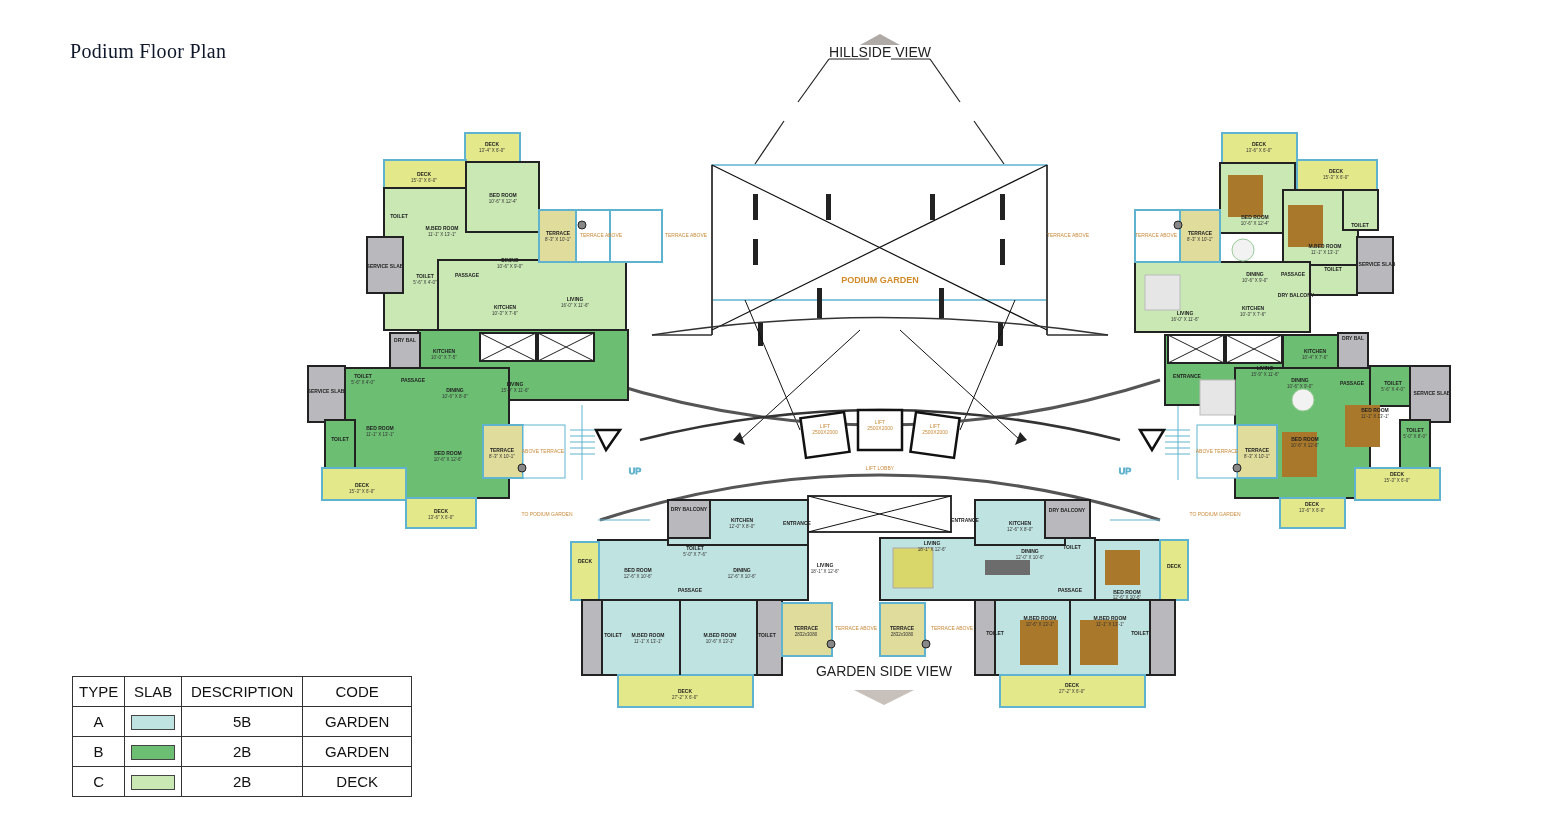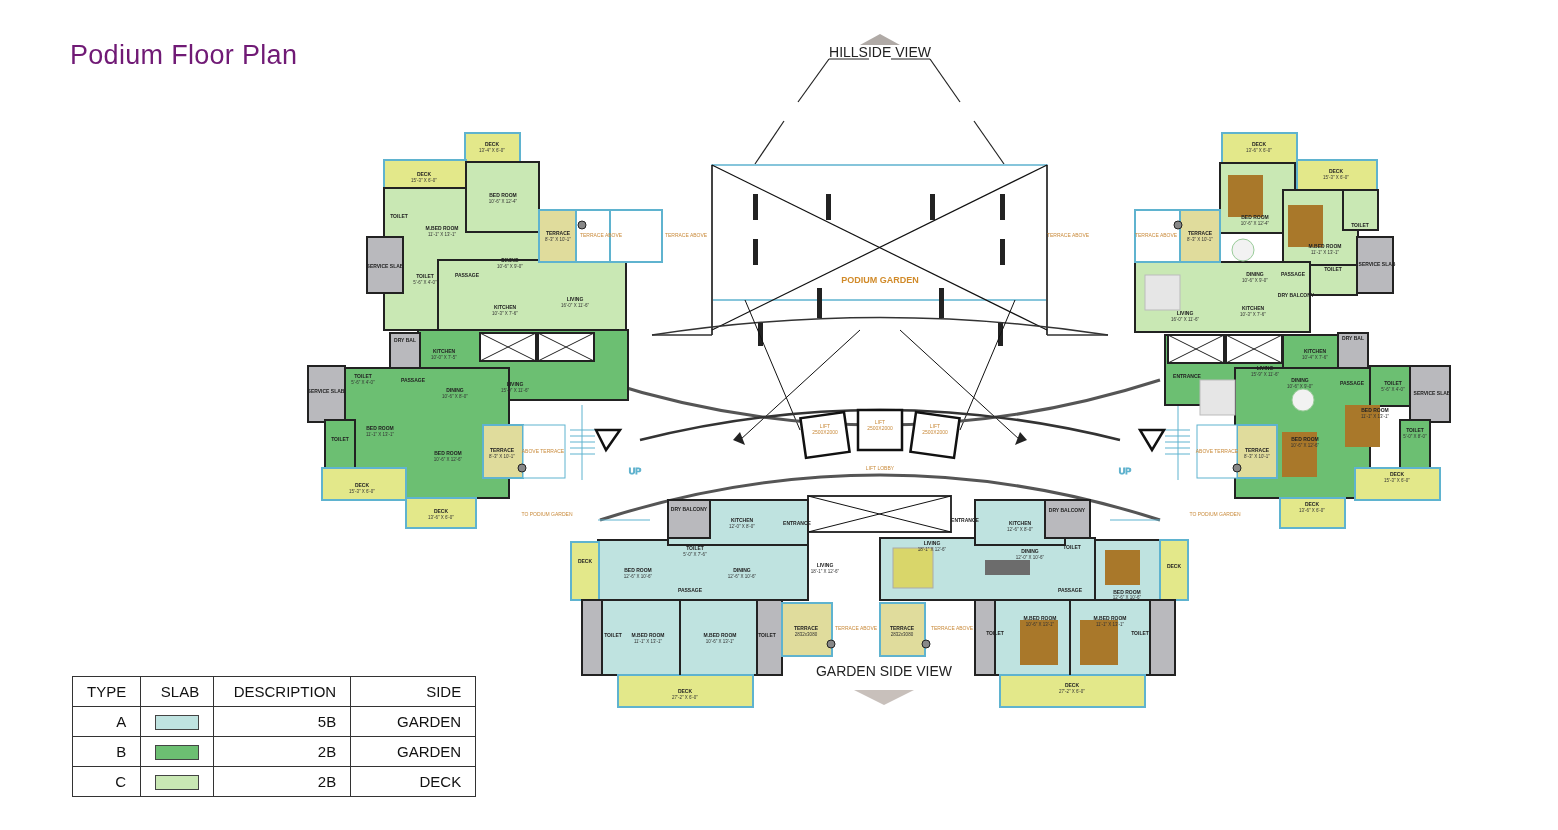--- a/index.html
+++ b/index.html
@@ -1,25 +1,25 @@
 <!DOCTYPE html>
 <html><head>
 <meta charset="utf-8">
 <style>
   html,body{margin:0;padding:0;background:#ffffff;}
   body{width:1558px;height:830px;position:relative;overflow:hidden;font-family:"Liberation Sans",sans-serif;}
-  .title{position:absolute;left:70px;top:40px;font-size:27px;color:#701a75;letter-spacing:0.3px;}
+  .title{position:absolute;left:70px;top:40px;font-size:20px;color:#0f172a;letter-spacing:0.3px;font-family:Liberation Serif, serif;}
   .plan{position:absolute;left:0;top:0;width:1558px;height:830px;}
   .lbl{font-family:"Liberation Sans",sans-serif;font-size:5px;fill:#222;text-anchor:middle;font-weight:bold;}
   .lbl2{font-family:"Liberation Sans",sans-serif;font-size:4.5px;fill:#333;text-anchor:middle;}
   .olbl{font-family:"Liberation Sans",sans-serif;font-size:5px;fill:#c98a3a;text-anchor:middle;}
   .view{font-family:"Liberation Sans",sans-serif;font-size:14px;fill:#222;text-anchor:middle;}
   .garden{font-family:"Liberation Sans",sans-serif;font-size:9px;fill:#d18b2a;text-anchor:middle;font-weight:bold;}
   table.legend{position:absolute;left:72px;top:676px;border-collapse:collapse;font-size:15px;color:#111;}
-  table.legend td,table.legend th{border:1.2px solid #333;height:29px;padding:0 14px;text-align:right;font-weight:normal;}
+  table.legend td,table.legend th{border:1.2px solid #333;height:29px;padding:0 6px;text-align:center;font-weight:normal;}
   .swatch{display:inline-block;width:42px;height:13px;border:1px solid #444;vertical-align:middle;}
 </style>
 </head>
 <body>
 
 <div class="title">Podium Floor Plan</div>
 
 <svg class="plan" viewBox="0 0 1558 830" xmlns="http://www.w3.org/2000/svg">
 
   <g>
@@ -370,21 +370,21 @@
     <polygon points="854,690 914,690 884,705" fill="#c8c0bb"></polygon>
   </g>
 </svg>
 
 <table class="legend">
   <tbody>
       <tr>
     <th style="width:34px">TYPE</th>
     <th style="width:44px">SLAB</th>
     <th style="width:108px">DESCRIPTION</th>
-    <th style="width:96px">SIDE</th>
+    <th style="width:96px">CODE</th>
   </tr>
   <tr>
     <td>A</td>
     <td><span class="swatch" style="background:#bfe3e0"></span></td>
     <td>5B</td>
     <td>GARDEN</td>
   </tr>
   <tr>
     <td>B</td>
     <td><span class="swatch" style="background:#6cbf72"></span></td>

